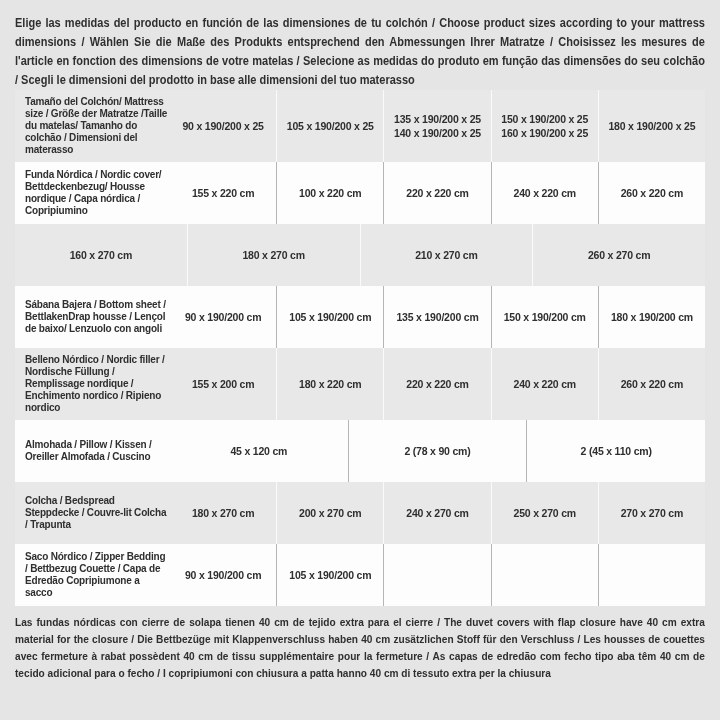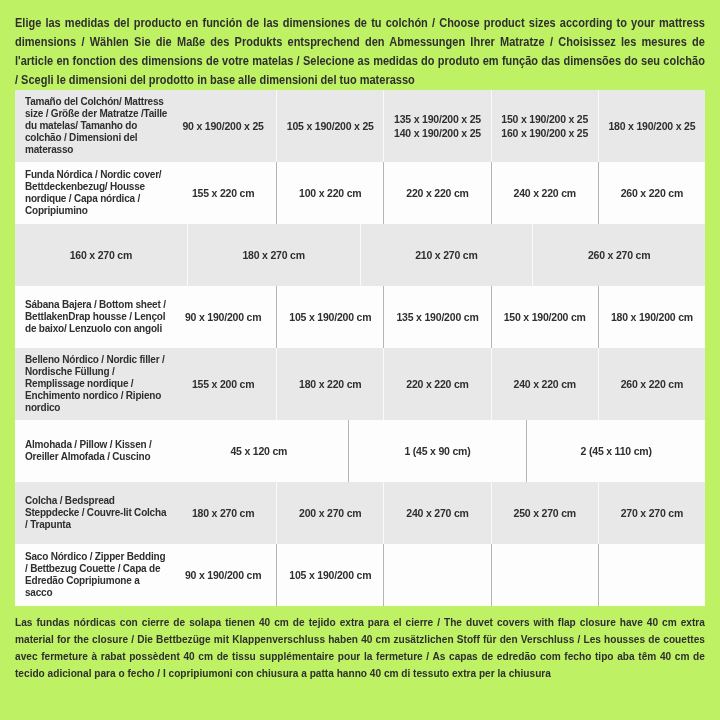--- a/index.html
+++ b/index.html
@@ -1,20 +1,20 @@
 <!DOCTYPE html>
 <html><head>
 <meta charset="utf-8">
 <style>
   * { margin:0; padding:0; box-sizing:border-box; }
   html,body { background:#ffffff; }
   .page {
     position:relative;
     width:720px; height:720px;
-    background:#bef264;
+    background:#e5e5e5;
     padding:14px 15px 0 15px;
     font-family:"Liberation Sans", sans-serif;
     color:var(--text,#2f2f2f);
     overflow:hidden;
   }
   .condensed {
     width:784px;
     transform:scaleX(0.88);
     transform-origin:0 0;
   }
@@ -155,21 +155,21 @@
           <div>260 x 220 cm</div>
         </div>
       </div>
 
   <div class="trow">
     <div class="cell label">Almohada  / Pillow / Kissen / Oreiller Almofada / Cuscino</div>
         <div class="cell value">
           <div>45 x 120 cm</div>
         </div>
         <div class="cell value">
-          <div>1 (45 x 90 cm)</div>
+          <div>2 (78 x 90 cm)</div>
         </div>
         <div class="cell value">
           <div>2 (45 x 110 cm)</div>
         </div>
       </div>
 
   <div class="trow">
     <div class="cell label">Colcha / Bedspread Steppdecke / Couvre-lit Colcha / Trapunta</div>
   <div class="cell value">
           <div>180 x 270 cm</div>

